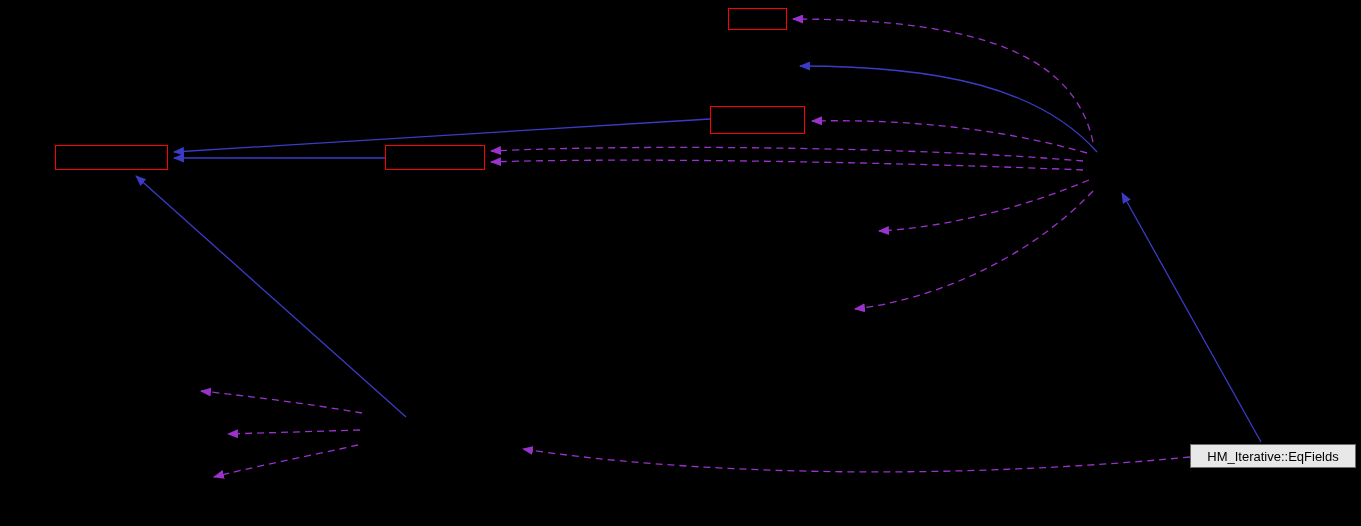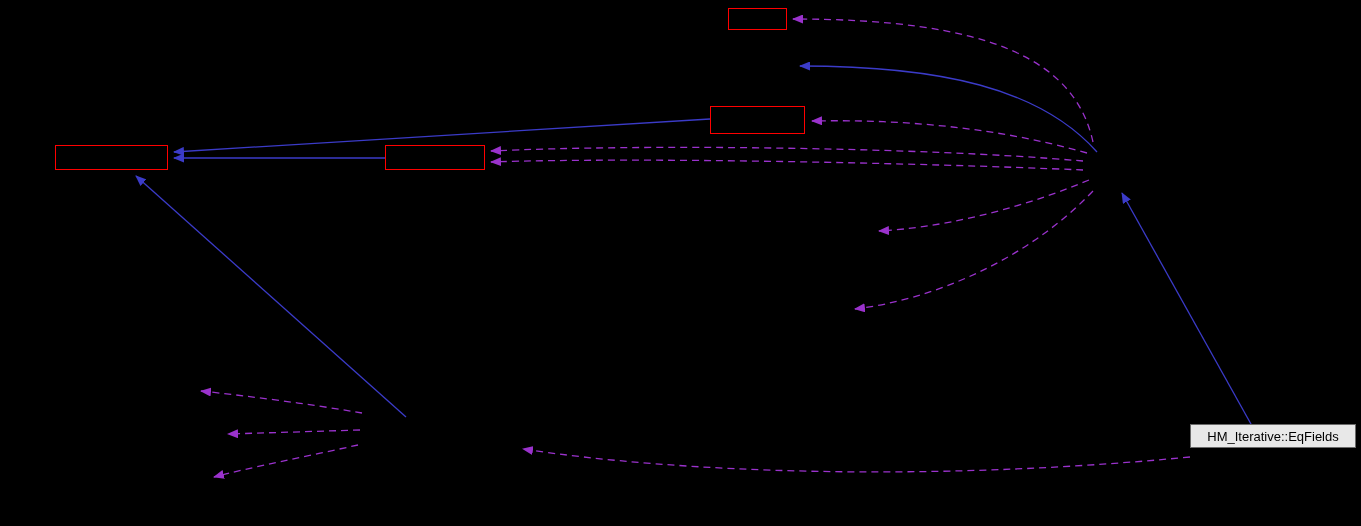--- a/index.html
+++ b/index.html
@@ -89,17 +89,17 @@
     <path class="edge-dashed" d="M 360 430 L 228 434" marker-end="url(#arrow-dashed)"></path>
     <path class="edge-dashed" d="M 358 445 C 308 456, 252 467, 214 477" marker-end="url(#arrow-dashed)"></path>
     <path class="edge-dashed" d="M 1190 457 C 930 482, 680 473, 523 449" marker-end="url(#arrow-dashed)"></path>
   </svg>
 
   <div class="node" style="left:728px; top:8px; width:59px; height:22px;"></div>
   <div class="node" style="left:710px; top:106px; width:95px; height:28px;"></div>
   <div class="node" style="left:385px; top:145px; width:100px; height:25px;"></div>
   <div class="node" style="left:55px; top:145px; width:113px; height:25px;"></div>
 
-  <div class="node current" style="left:1190px; top:424px; width:166px; height:24px;">
+  <div class="node current" style="left:1190px; top:444px; width:166px; height:24px;">
     <span>HM_Iterative::EqFields</span>
   </div>
 
 </div>
 
 </body></html>

